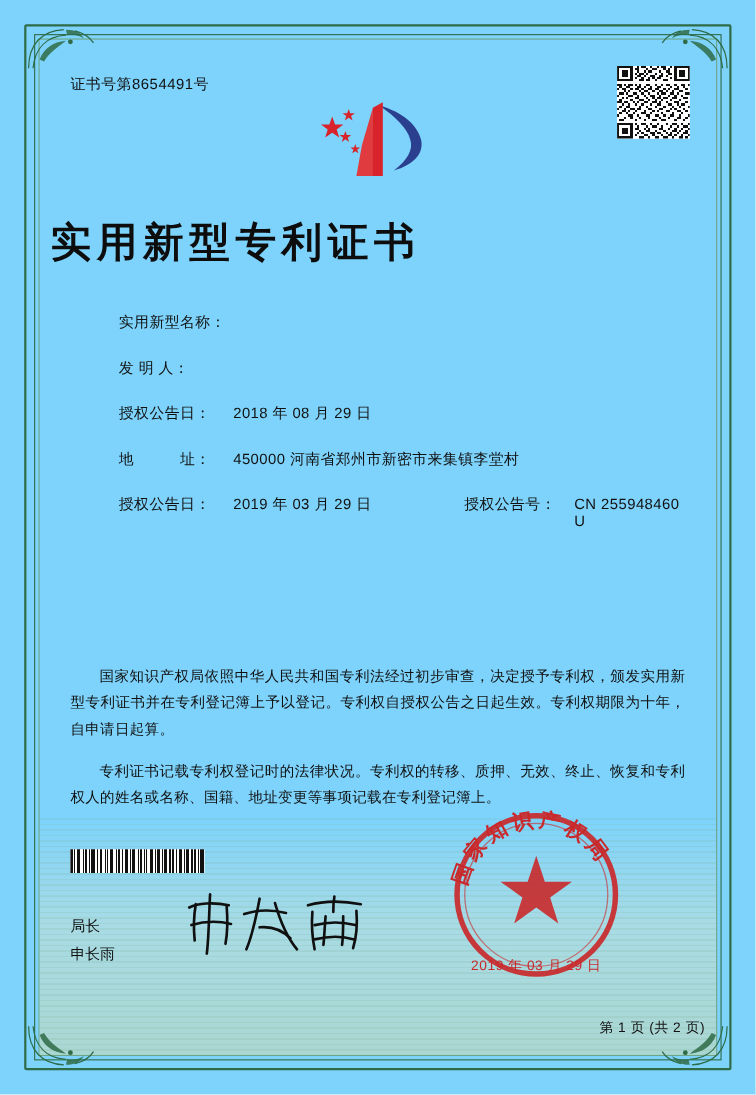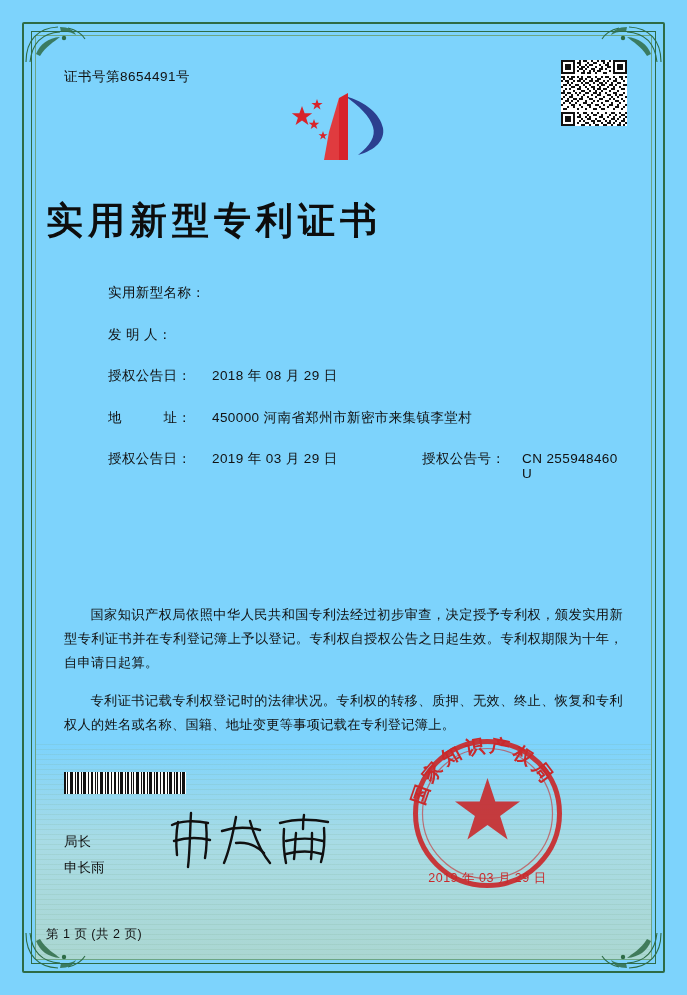--- a/index.html
+++ b/index.html
@@ -214,21 +214,21 @@
     color: #c9292b;
     font-size: 12.5px;
     font-family: "Liberation Sans", sans-serif;
     letter-spacing: 0.5px;
   }
 
   .page-footer {
     position: absolute;
     bottom: 6px;
     left: 0; right: 0;
-    text-align: left;
+    text-align: right;
     font-size: 12.5px;
     font-family: "Liberation Sans", sans-serif;
     color: #111;
     letter-spacing: 0.5px;
   }
 </style>
 </head>
 <body>
 
 <div class="page">

